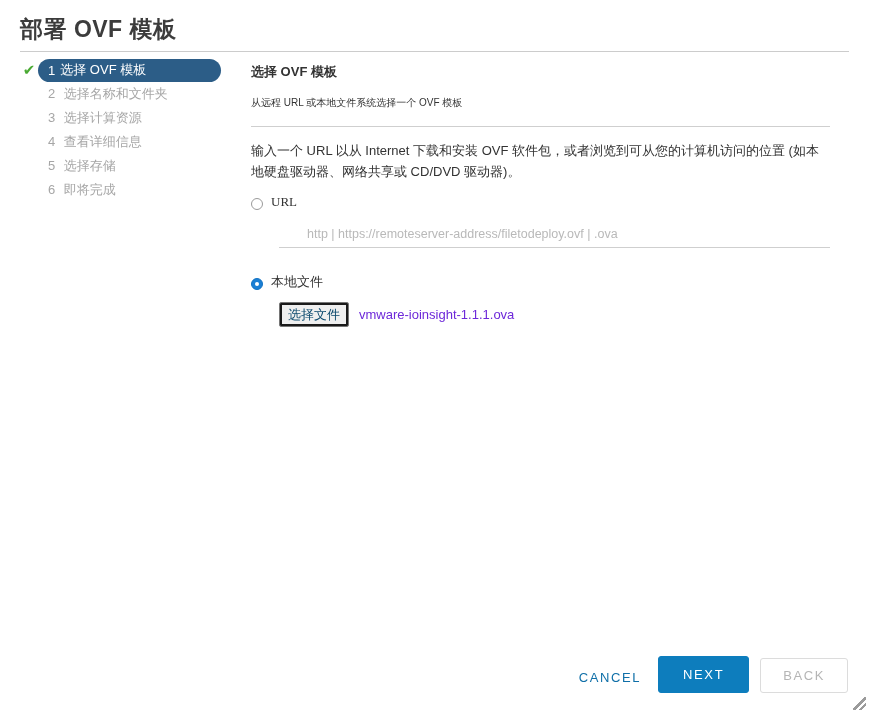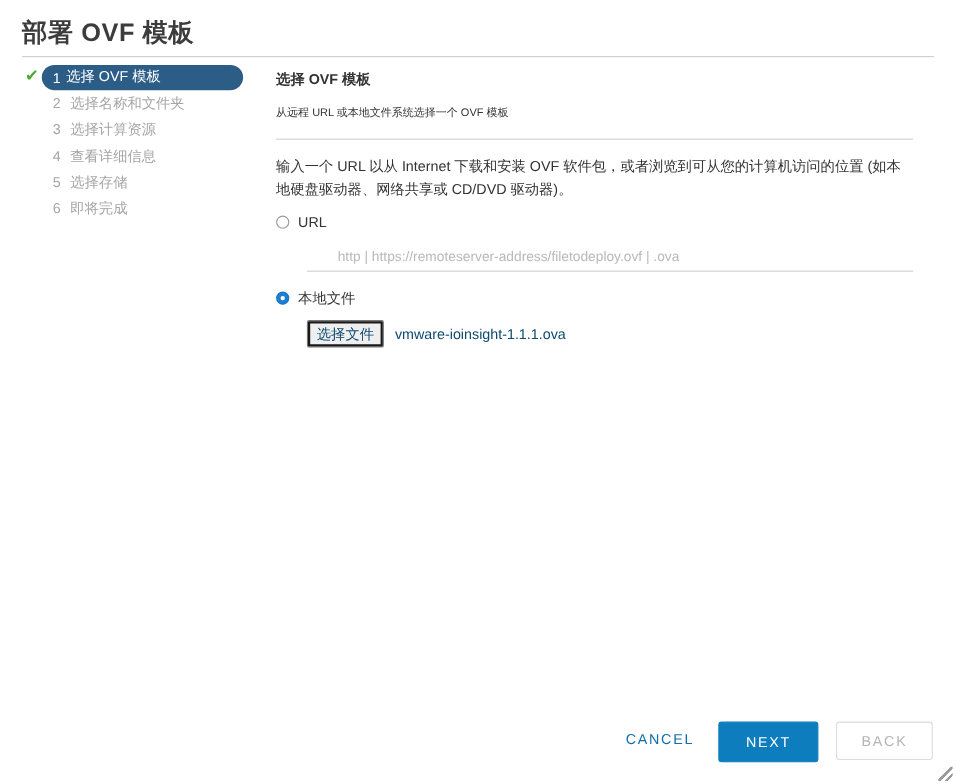--- a/index.html
+++ b/index.html
@@ -116,22 +116,23 @@
     font-size: 13px;
     color: #333333;
     line-height: 21px;
     margin-top: 13px;
     width: 575px;
   }
 
   
   .radio-row {
     display: flex;
-    align-items: center;
+    align-items: flex-end;
     margin-top: 12px;
+    font-family: Liberation Serif, serif;
   }
   .radio {
     width: 12px;
     height: 12px;
     border-radius: 50%;
     box-sizing: border-box;
     margin-right: 8px;
     flex: none;
     background: #ffffff;
     border: 1px solid #9a9a9a;
@@ -173,21 +174,21 @@
     background: transparent;
     font-family: "Liberation Sans", "DejaVu Sans", sans-serif;
     font-size: 12.5px;
     color: #333333;
     padding: 0 0 6px 28px;
     outline: none;
   }
   .url-input::placeholder { color: #b9b9b9; }
 
   
-  .local-block { margin-top: 16px; }
+  .local-block { margin-top: 26px; }
   .file-row {
     display: flex;
     align-items: center;
     margin-top: 12px;
     margin-left: 28px;
   }
   .file-button {
     font-family: "Liberation Sans", "DejaVu Sans", sans-serif;
     font-size: 13px;
     color: #0c4a6e;
@@ -195,33 +196,33 @@
     border: 1px solid #767676;
     outline: 2px solid #1a1a1a;
     outline-offset: -3px;
     border-radius: 2px;
     padding: 4px 8px;
     line-height: 15px;
     cursor: pointer;
   }
   .file-name {
     font-size: 13px;
-    color: #0c4a6e;
+    color: #6d28d9;
     margin-left: 10px;
     white-space: nowrap;
   }
 
   
   .footer {
     position: absolute;
     right: 21px;
     bottom: 20px;
     display: flex;
-    align-items: flex-start;
-    gap: 16px;
+    align-items: flex-end;
+    gap: 11px;
   }
   .btn {
     font-family: "Liberation Sans", "DejaVu Sans", sans-serif;
     font-size: 13px;
     letter-spacing: 1.6px;
     cursor: pointer;
     border-radius: 3px;
     box-sizing: border-box;
   }
   .btn-link {

